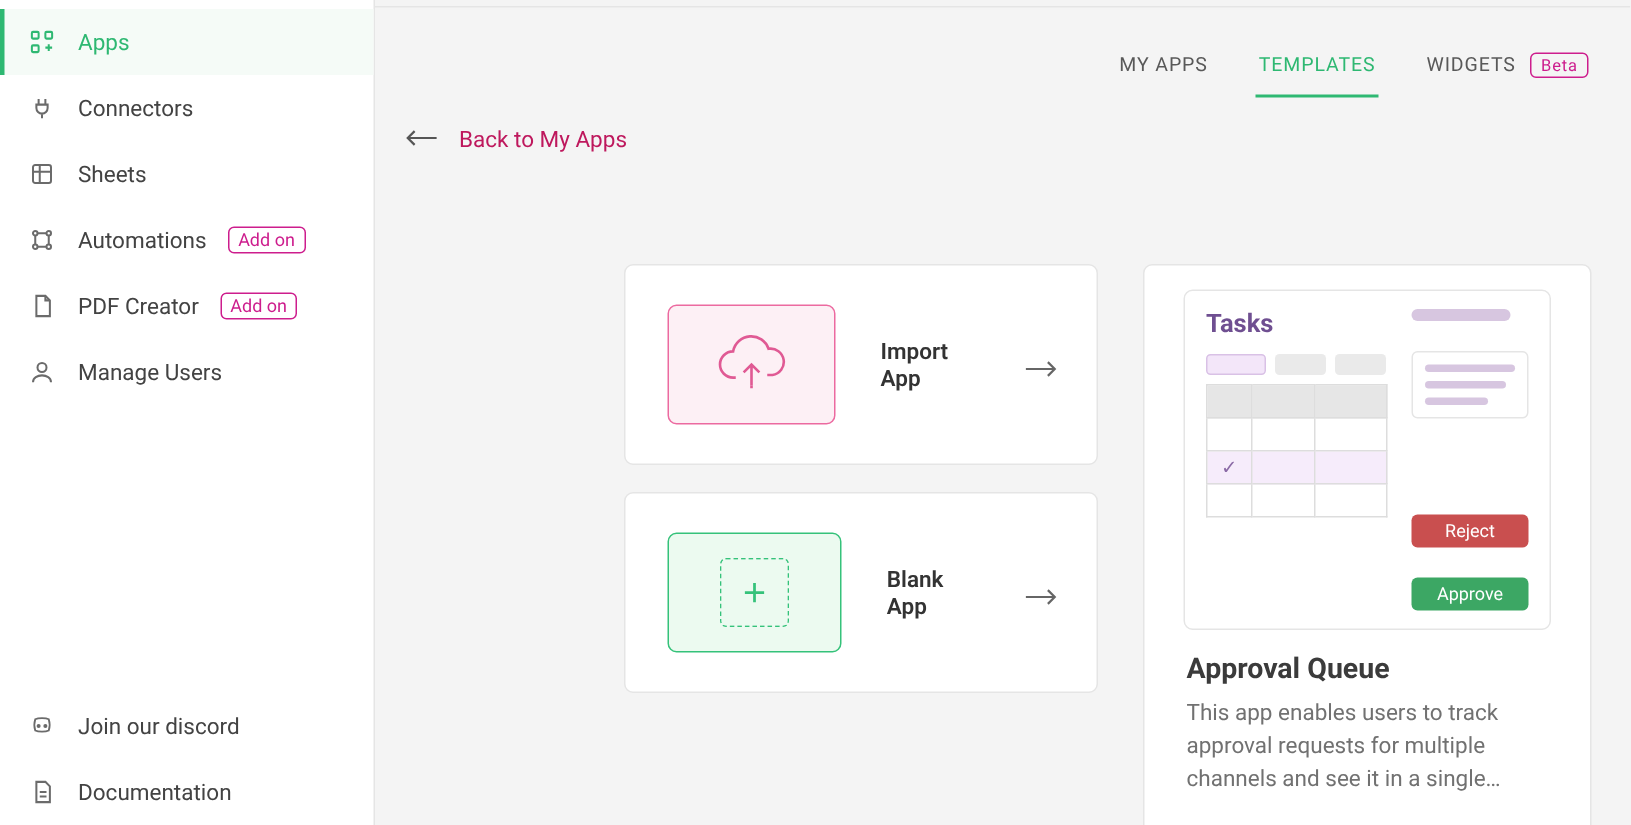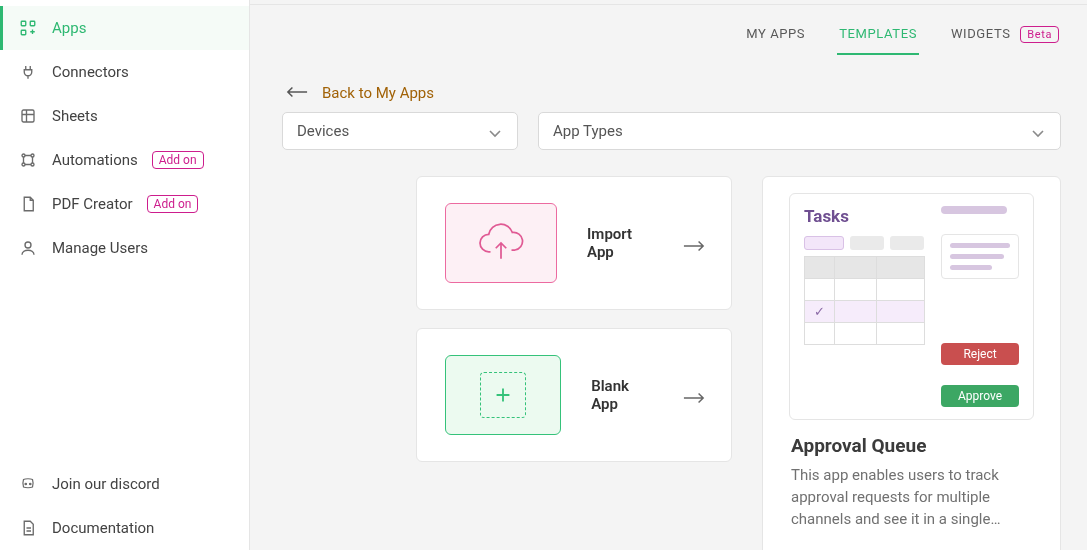--- a/index.html
+++ b/index.html
@@ -8,25 +8,25 @@
   .sidebar { width: 250px; background: #fff; border-right: 1px solid #e5e5e5; display: flex; flex-direction: column; }
   .sidebar-top { flex: 1; padding-top: 6px; }
   .sidebar-bottom { padding-bottom: 0; }
   .sb-item { display: flex; align-items: center; gap: 14px; padding: 12px 18px; font-size: 15px; color: #434343; cursor: pointer; position: relative; }
   .sb-item.active { color: #2eb872; background: #f5fbf7; }
   .sb-item.active::before { content:""; position:absolute; left:0; top:0; bottom:0; width:3px; background:#2eb872; }
   .sb-icon { width: 20px; height: 20px; display:flex; align-items:center; justify-content:center; color:#6b6b6b; }
   .sb-item.active .sb-icon { color:#2eb872; }
   .addon-badge { font-size: 12px; color:#cd1d8d; border:1px solid #cd1d8d; border-radius:4px; padding:1px 6px; }
   .main { flex:1; position:relative; background:#f4f4f4; overflow:hidden; }
-  .tabs { position:absolute; top:18px; right:26px; display:flex; align-items:center; gap:30px; }
+  .tabs { position:absolute; top:28px; right:26px; display:flex; align-items:center; gap:30px; }
   .tab { font-size:13px; letter-spacing:0.6px; color:#595959; padding:8px 2px 12px; border-bottom:2px solid transparent; cursor:pointer; }
   .tab.active-tab { color:#2eb872; border-bottom:2px solid #2eb872; }
   .tab-badge { font-size:11px; color:#cd1d8d; border:1px solid #cd1d8d; border-radius:4px; padding:1px 6px; margin-left:6px; }
-  .back { position:absolute; top:84px; left:36px; display:flex; align-items:center; gap:14px; font-size:15px; color:#a16207; cursor:pointer; }
+  .back { position:absolute; top:84px; left:20px; display:flex; align-items:center; gap:14px; font-size:15px; color:#be185d; cursor:pointer; }
   .filters { position:absolute; top:112px; left:32px; right:26px; display:flex; gap:20px; }
   .select { background:#fff; border:1px solid #d9d9d9; border-radius:5px; display:flex; align-items:center; justify-content:space-between; padding:9px 14px; font-size:15px; color:#555; cursor:pointer; }
   .select.small { width:236px; }
   .select.big { flex:1; }
   .chev { width:14px; height:14px; color:#8a8a8a; }
   .content { position:absolute; top:176px; left:166px; right:26px; bottom:0; display:flex; gap:30px; }
   .col-left { width:316px; display:flex; flex-direction:column; gap:18px; }
   .card { background:#fff; border:1px solid #e5e5e5; border-radius:6px; padding:26px 28px; display:flex; align-items:center; gap:30px; cursor:pointer; }
   .card .label { font-size:15px; font-weight:600; color:#333; }
   .tile { width:128px; height:80px; border-radius:6px; display:flex; align-items:center; justify-content:center; }
@@ -164,38 +164,20 @@
 
     <div class="back">
       <span>
         <svg viewBox="0 0 24 12" width="22" height="12" fill="none" stroke="#555" stroke-width="1.6">
             <path d="M23 6H2M7 1 2 6l5 5"></path>
           </svg>
       </span>
       <span>Back to My Apps</span>
     </div>
 
-    <div class="filters">
-      <div class="select small">
-        <span>Devices</span>
-        <span class="chev">
-          <svg viewBox="0 0 12 8" width="12" height="8" fill="none" stroke="currentColor" stroke-width="1.6">
-              <path d="M1 1l5 5 5-5"></path>
-            </svg>
-        </span>
-      </div>
-      <div class="select big">
-        <span>App Types</span>
-        <span class="chev">
-          <svg viewBox="0 0 12 8" width="12" height="8" fill="none" stroke="currentColor" stroke-width="1.6">
-              <path d="M1 1l5 5 5-5"></path>
-            </svg>
-        </span>
-      </div>
-    </div>
 
     <div class="content">
       <div class="col-left">
         <div class="card">
           <div class="tile tile-pink">
             <svg viewBox="0 0 64 48" width="56" height="44" fill="none" stroke="#e05a94" stroke-width="2">
               <path d="M20 34h-2a10 10 0 0 1 0-20 14 14 0 0 1 27-2 10 10 0 0 1 3 20h-4"></path>
               <path d="M32 40V24M26 30l6-6 6 6"></path>
               <path d="M32 40v4" stroke-dasharray="2 2"></path>
             </svg>

